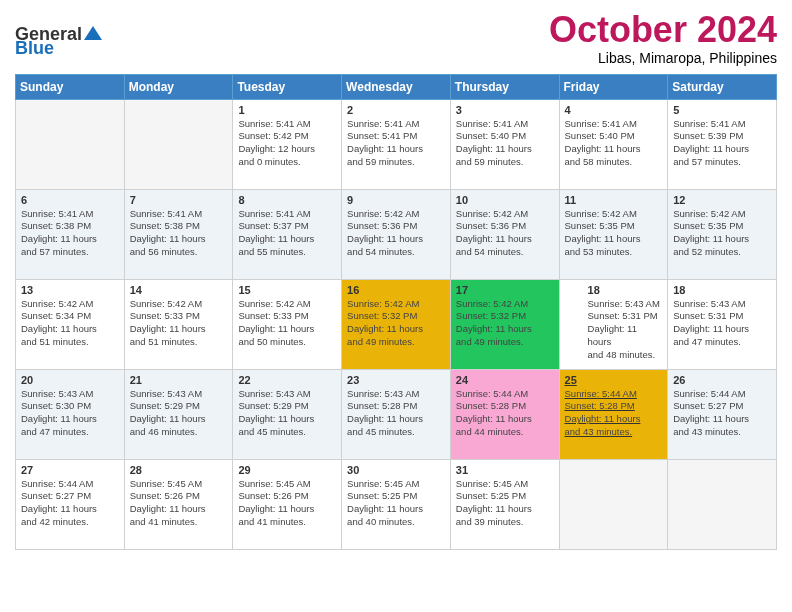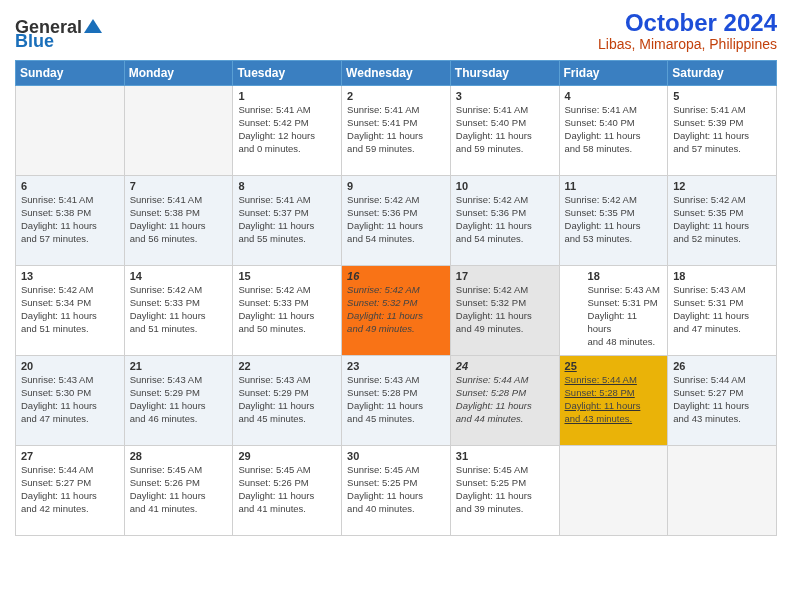--- a/index.html
+++ b/index.html
@@ -30,28 +30,28 @@
     .logo-text-blue {
       font-size: 18px;
       font-weight: bold;
       color: #1a6fba;
       line-height: 1;
     }
     .title-area {
       text-align: right;
     }
     .month-title {
-      font-size: 24px;
-      font-weight: bold;
-      color: #1d4ed8;
+      font-size: 36px;
+      font-weight: bold;
+      color: #be185d;
       line-height: 1.1;
     }
     .location {
       font-size: 14px;
-      color: #c2410c;
+      color: #000000;
     }
     table {
       width: 100%;
       border-collapse: collapse;
       table-layout: fixed;
     }
     th {
       background-color: #3a7fc1;
       color: #fff;
       font-size: 12px;
@@ -232,28 +232,28 @@
 Daylight: 11 hours
 and 51 minutes.</div>
         </td>
         <td style="background-color: rgb(255, 255, 255);">
           <div class="day-num">15</div>
           <div class="day-info" style="white-space: pre-line;">Sunrise: 5:42 AM
 Sunset: 5:33 PM
 Daylight: 11 hours
 and 50 minutes.</div>
         </td>
-        <td style="background-color: #f97316; font-style: italic;">
+        <td style="background-color: #eab308;">
           <div class="day-num">16</div>
           <div class="day-info" style="white-space: pre-line;">Sunrise: 5:42 AM
 Sunset: 5:32 PM
 Daylight: 11 hours
 and 49 minutes.</div>
         </td>
-        <td style="background-color: #e5e5e5;">
+        <td style="background-color: #22c55e;">
           <div class="day-num">17</div>
           <div class="day-info" style="white-space: pre-line;">Sunrise: 5:42 AM
 Sunset: 5:32 PM
 Daylight: 11 hours
 and 49 minutes.</div>
         </td>
         <td style="background-color: rgb(255, 255, 255); padding-left: 28px;">
           <div class="day-num">18</div>
           <div class="day-info" style="white-space: pre-line;">Sunrise: 5:43 AM
 Sunset: 5:31 PM
@@ -290,21 +290,21 @@
 Daylight: 11 hours
 and 45 minutes.</div>
         </td>
         <td style="background-color: rgb(238, 243, 248);">
           <div class="day-num">23</div>
           <div class="day-info" style="white-space: pre-line;">Sunrise: 5:43 AM
 Sunset: 5:28 PM
 Daylight: 11 hours
 and 45 minutes.</div>
         </td>
-        <td style="background-color: #e5e5e5; font-style: italic;">
+        <td style="background-color: #f9a8d4;">
           <div class="day-num">24</div>
           <div class="day-info" style="white-space: pre-line;">Sunrise: 5:44 AM
 Sunset: 5:28 PM
 Daylight: 11 hours
 and 44 minutes.</div>
         </td>
         <td style="background-color: #eab308; text-decoration: underline;">
           <div class="day-num">25</div>
           <div class="day-info" style="white-space: pre-line;">Sunrise: 5:44 AM
 Sunset: 5:28 PM

